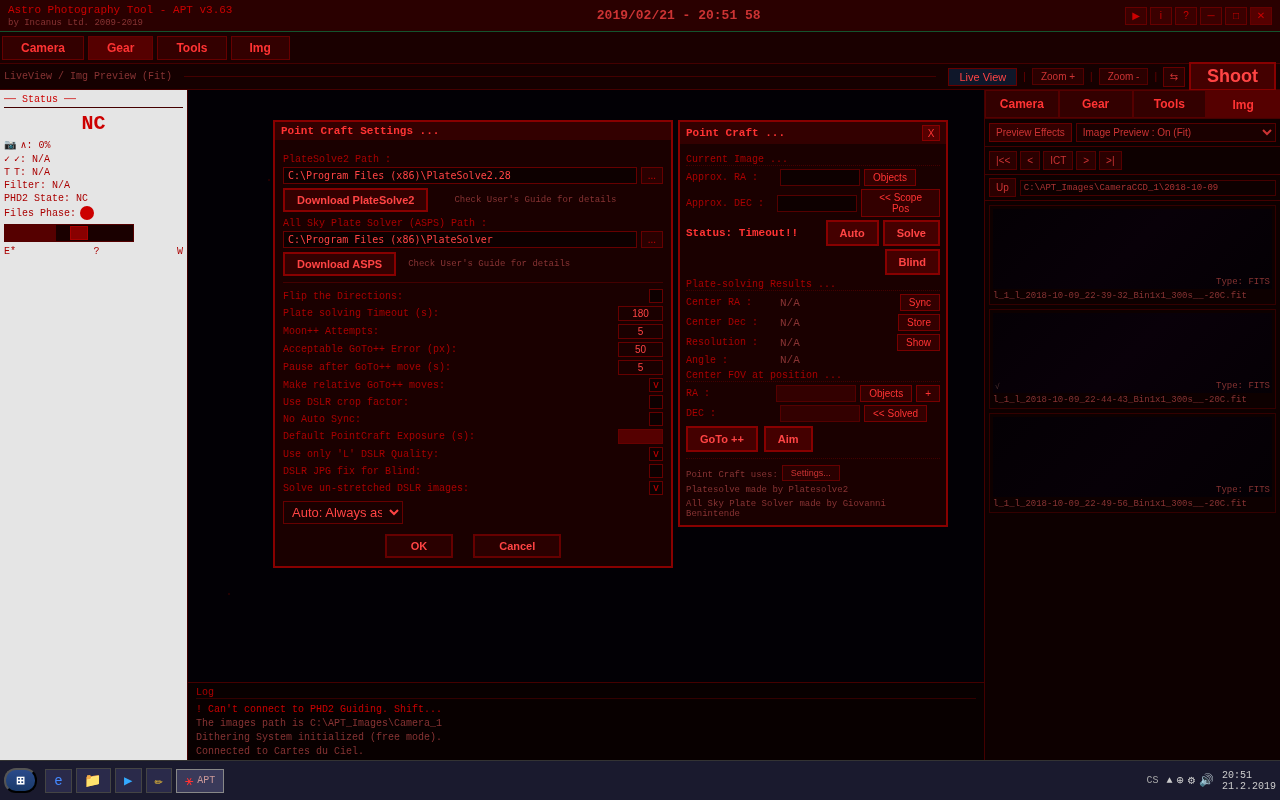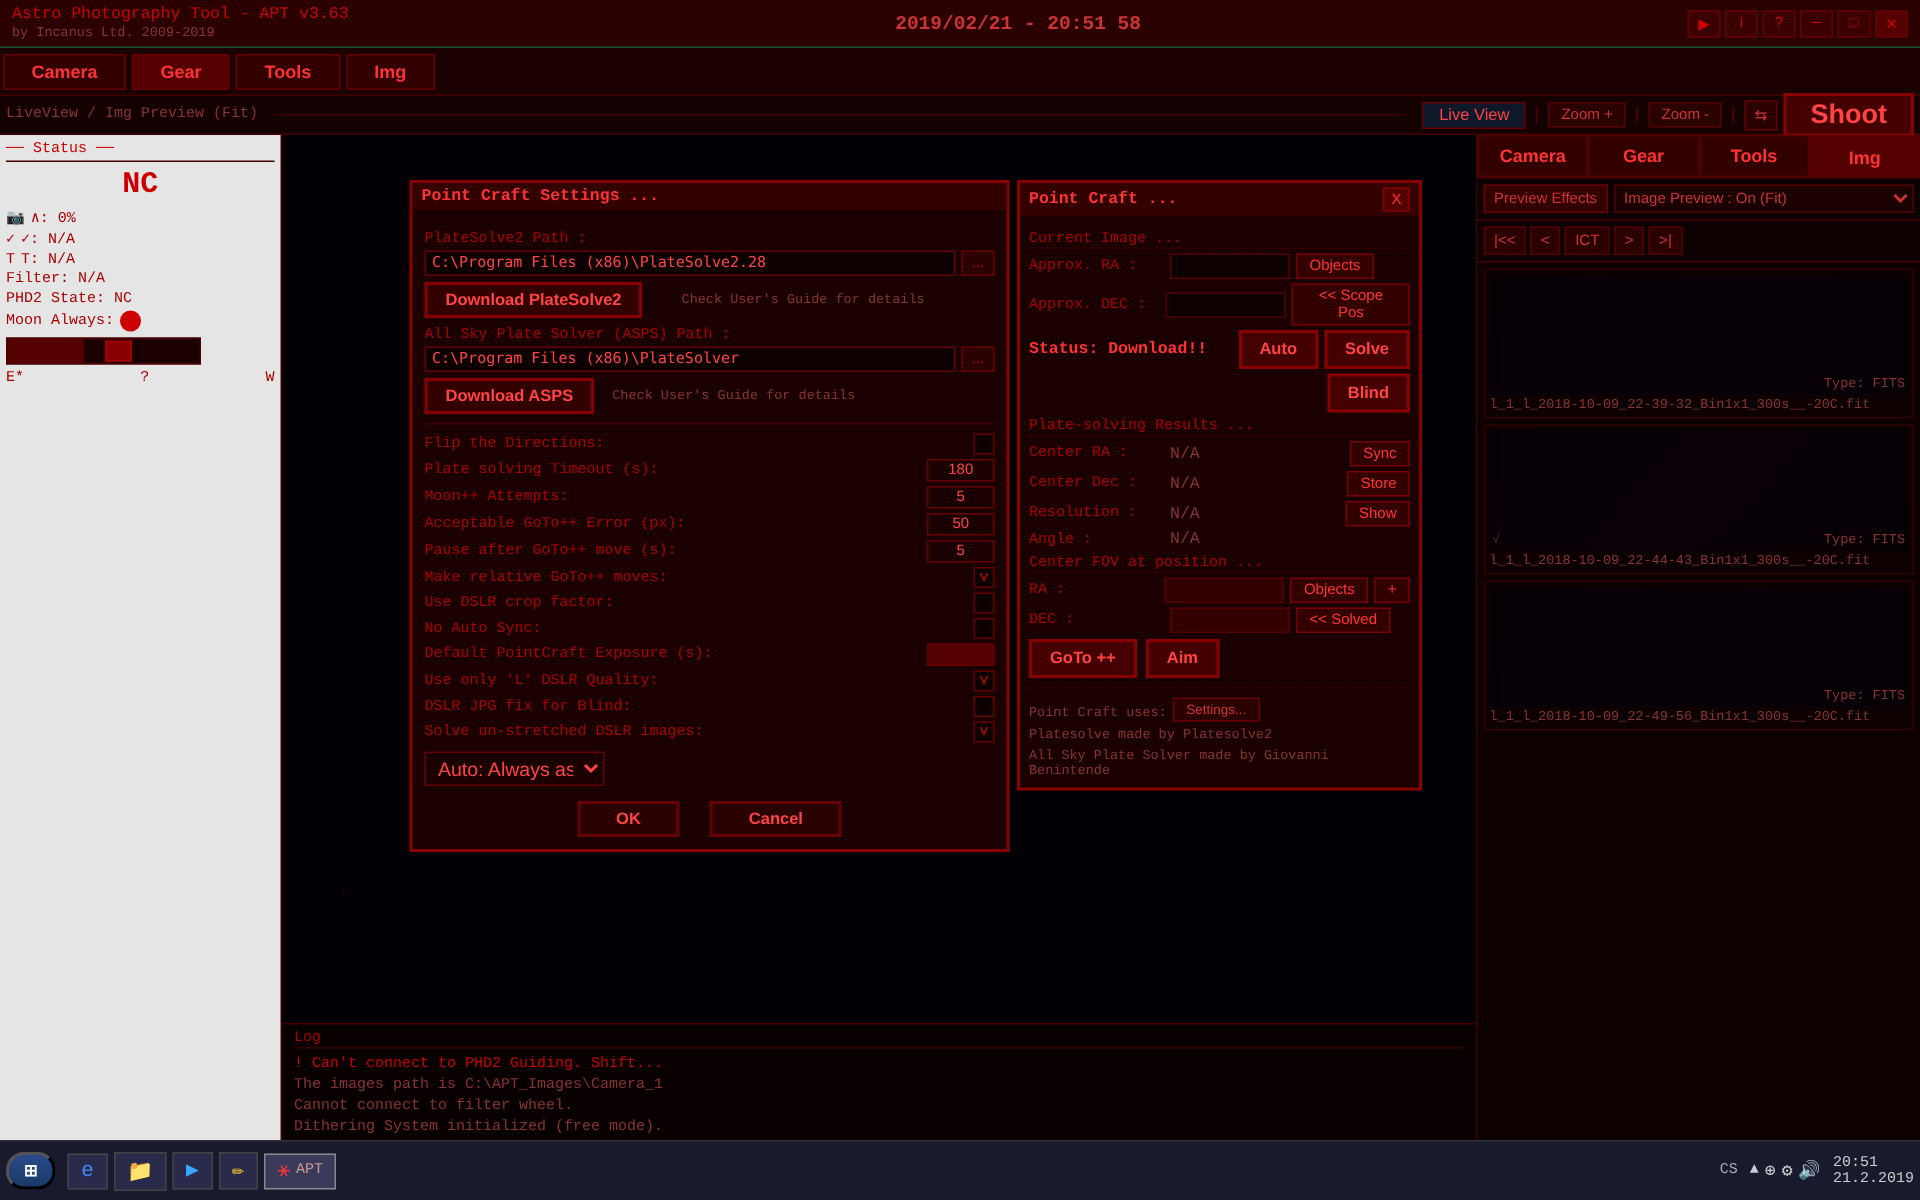--- a/index.html
+++ b/index.html
@@ -672,21 +672,21 @@
       <span>T</span>
       <span>T: N/A</span>
     </div>
     <div class="status-row">
       <span>Filter: N/A</span>
     </div>
     <div class="status-row">
       <span>PHD2 State: NC</span>
     </div>
     <div class="status-row">
-      <span>Moon Always:</span>
+      <span>Files Phase:</span>
       <span class="moon-dot"></span>
     </div>
     <div class="slider-track">
       <div class="slider-fill"></div>
       <div class="slider-handle"></div>
     </div>
     <div class="compass-row">
       <span>E*</span>
       <span>?</span>
       <span>W</span>
@@ -811,21 +811,21 @@
             <span class="pc-row-label">Approx. RA :</span>
             <input class="pc-input" value="" style="">
             <button class="pc-btn">Objects</button>
           </div>
           <div class="pc-row">
             <span class="pc-row-label">Approx. DEC :</span>
             <input class="pc-input" value="" style="">
             <button class="pc-btn">&lt;&lt; Scope Pos</button>
           </div>
           <div class="pc-row">
-            <span class="pc-status">Status: Download!!</span>
+            <span class="pc-status">Status: Timeout!!</span>
             <div style="margin-left:auto;display:flex;gap:4px;">
               <button class="pc-big-btn">Auto</button>
               <button class="pc-big-btn">Solve</button>
             </div>
           </div>
           <div class="pc-row">
             <div style="margin-left:auto;">
               <button class="pc-big-btn">Blind</button>
             </div>
           </div>
@@ -877,21 +877,20 @@
           <div class="pc-info">All Sky Plate Solver made by Giovanni Benintende</div>
         </div>
       </div>
 
     </div>
 
     <div id="log-panel">
       <div class="log-header">Log</div>
       <div class="log-line important">! Can't connect to PHD2 Guiding. Shift...</div>
       <div class="log-line">  The images path is C:\APT_Images\Camera_1</div>
-      <div class="log-line">  Cannot connect to filter wheel.</div>
       <div class="log-line">  Dithering System initialized (free mode).</div>
       <div class="log-line">  Connected to Cartes du Ciel.</div>
       <div class="log-line important">! PointCraft: Solving stopped with timeout!</div>
     </div>
   </div>
 
   <div id="right-panel">
     <div id="right-tabs">
       <button class="right-tab">Camera</button>
       <button class="right-tab">Gear</button>
@@ -903,20 +902,24 @@
       <select class="preview-dropdown">
         <option>Image Preview : On (Fit)</option>
       </select>
     </div>
     <div id="nav-controls">
       <button class="nav-btn">|&lt;&lt;</button>
       <button class="nav-btn">&lt;</button>
       <button class="nav-btn">ICT</button>
       <button class="nav-btn">&gt;</button>
       <button class="nav-btn">&gt;|</button>
+    </div>
+    <div style="display:flex;align-items:center;padding:3px 4px;gap:4px;border-bottom:1px solid #440000;">
+      <button class="nav-btn">Up</button>
+      <div class="nav-path">C:\APT_Images\CameraCCD_1\2018-10-09</div>
     </div>
     <div id="image-list">
       <div class="img-item">
         <div class="img-thumb">
           <div class="img-thumb-dark"></div>
           <div class="img-type-badge">Type: FITS</div>
         </div>
         <div class="img-filename">l_1_l_2018-10-09_22-39-32_Bin1x1_300s__-20C.fit</div>
       </div>
       <div class="img-item">

